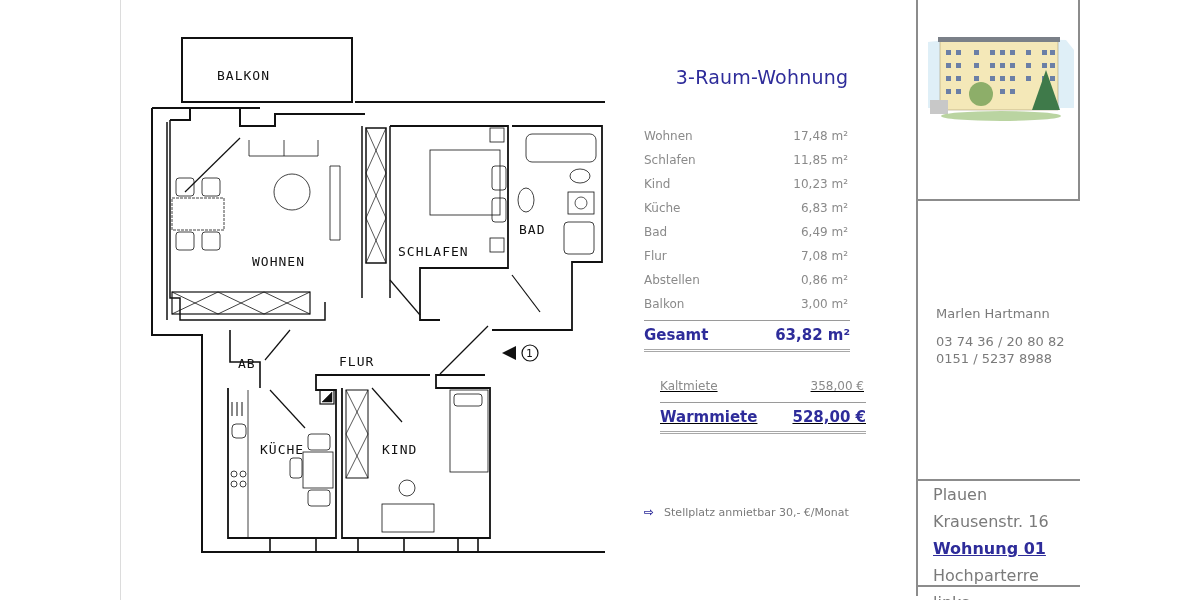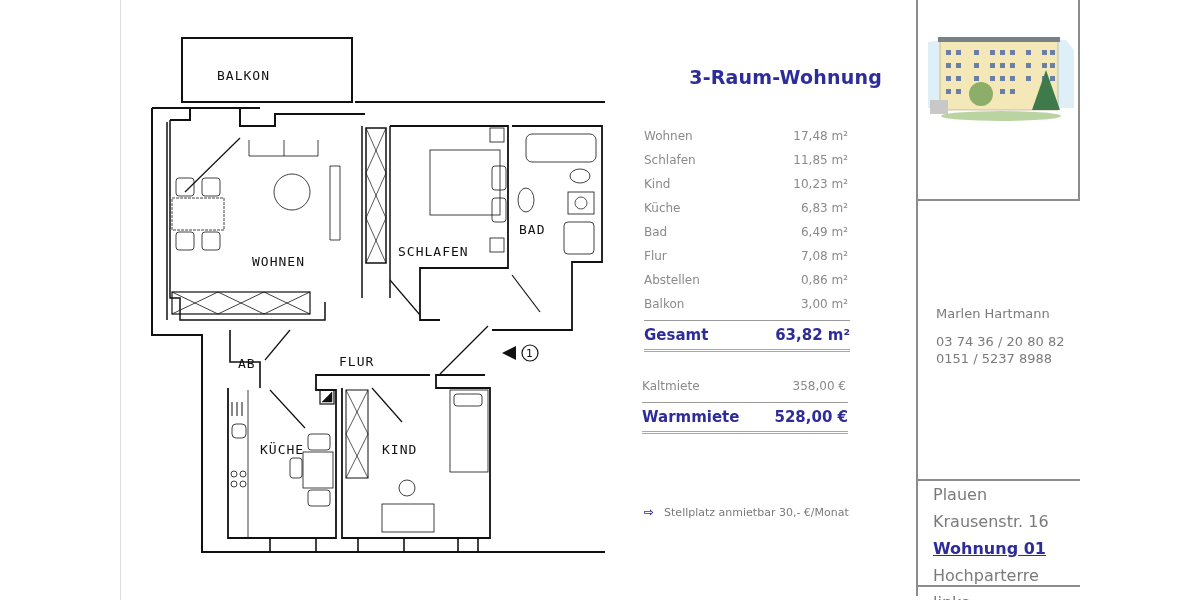--- a/index.html
+++ b/index.html
@@ -4,30 +4,30 @@
 <style>
   html, body { margin:0; padding:0; background:#ffffff; }
   body { width:1200px; height:600px; position:relative; overflow:hidden;
          font-family:"DejaVu Sans", sans-serif; }
   .left-rule { position:absolute; left:120px; top:0; width:1px; height:600px; background:#dcdcdc; }
   .plan { position:absolute; left:140px; top:30px; width:475px; height:530px; }
   .plan svg { width:100%; height:100%; }
   .plan text { font-family:"DejaVu Sans Mono", monospace; font-size:13px; fill:#111; letter-spacing:1px; }
 
   .info { position:absolute; left:642px; top:0; width:210px; }
-  .title { position:absolute; left:0; top:66px; width:240px; text-align:right;
-           color:#2e2c9a; font-weight:bold; font-size:19px; letter-spacing:0.2px; }
+  .title { position:absolute; left:0; top:66px; width:240px; text-align:center;
+           color:#2e2c9a; font-weight:normal; font-size:19px; letter-spacing:0.2px; }
   .rows { position:absolute; left:2px; top:124px; width:206px; }
   .row { display:flex; justify-content:space-between; height:24px; line-height:24px;
          font-size:12px; color:#8a8a8a; }
   .row .v { padding-right:2px; }
   .total { display:flex; justify-content:space-between; height:28px; line-height:28px;
            font-size:15px; font-weight:bold; color:#2e2c9a; border-top:1px solid #9a9a9a;
            border-bottom:3px double #a8a8a8; margin-top:4px;align-items:center; }
-  .rent { position:absolute; left:0; top:374px; width:206px; }
+  .rent { position:absolute; left:18px; top:374px; width:206px;text-decoration:underline; }
   .note { position:absolute; left:2px; top:505px; width:260px; font-size:11px; color:#7a7a7a; }
   .note .arrow { color:#2e2c9a; font-weight:bold; margin-right:10px; font-size:12px; }
 
   .side { position:absolute; left:916px; top:0; width:163px; height:596px; border-left:2px solid #8c8c8c;padding-left:38px; }
   .photo-box { position:absolute; left:0; top:0; width:160px; height:199px; border-right:2px solid #8c8c8c;
                border-bottom:2px solid #8c8c8c; }
   .photo { position:absolute; left:8px; top:30px; width:150px; height:100px; }
   .contact { position:absolute; left:18px; top:305px; font-size:13px; color:#7a7a7a; line-height:17px; }
   .contact .name { margin-bottom:11px; }
   .addr { position:absolute; left:0; top:479px; width:162px; border-top:2px solid #8c8c8c;

